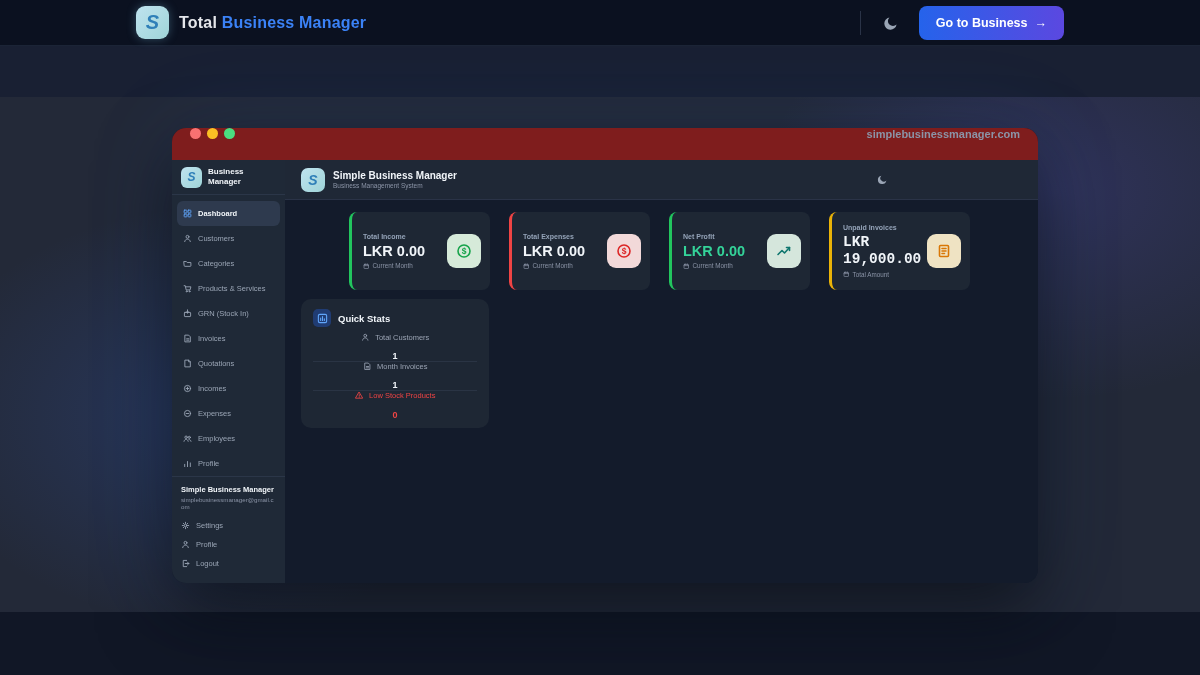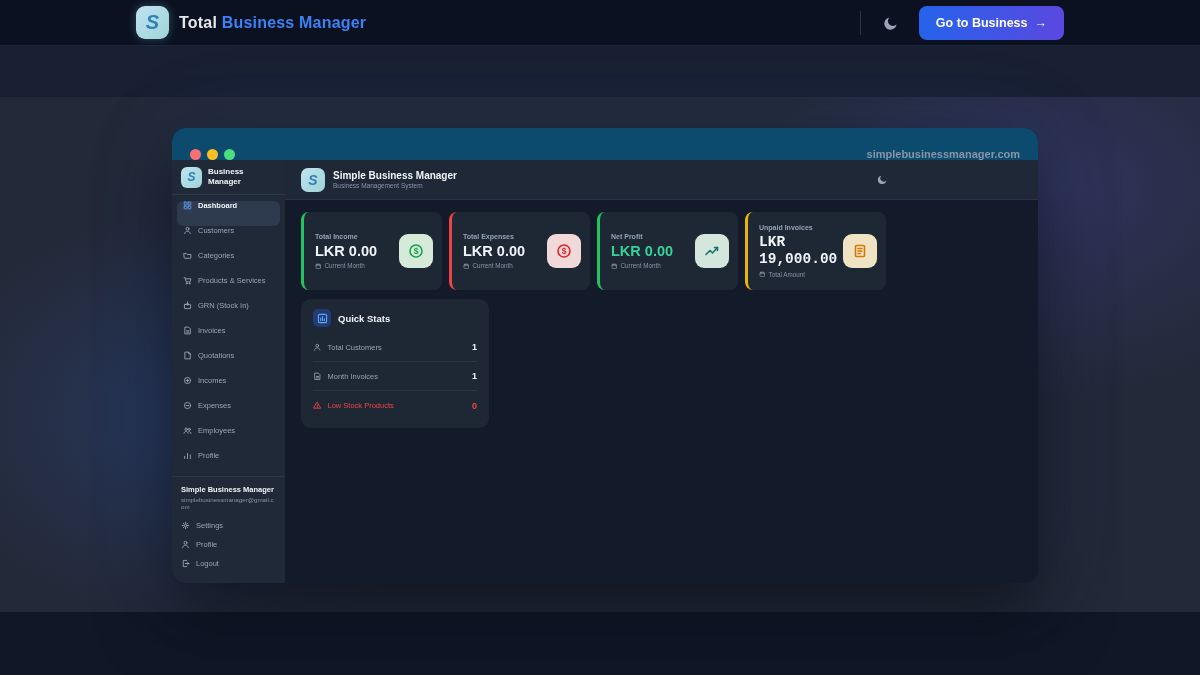--- a/index.html
+++ b/index.html
@@ -48,43 +48,43 @@
   }
   .page-footer { position:absolute; top:612px; left:0; right:0; height:63px; background:#111726; }
   
   .mockup {
     position:absolute; left:172px; top:128px; width:866px; height:455px;
     border-radius:14px; background:#131b2b; overflow:hidden;
     box-shadow:0 30px 70px rgba(0,0,0,.55), 0 0 90px rgba(59,130,246,.12);
     display:flex; flex-direction:column; z-index:5;
   }
   .mock-topbar {
-    height:32px; background:#0c4a6e; flex:0 0 32px;
-    display:flex; align-items:flex-end; padding:0 18px;
+    height:32px; background:#7f1d1d; flex:0 0 32px;
+    display:flex; align-items:flex-start; padding:0 18px;
   }
   .lights { display:flex; gap:6px; }
   .light { width:11px; height:11px; border-radius:50%; cursor:pointer; }
   .mock-url { margin-left:auto; font-size:11px; font-weight:600; color:#8b94a7; }
   .mock-body { flex:1; display:flex; min-height:0; }
   
   .sidebar { width:113px; flex:0 0 113px; background:#1f2937; display:flex; flex-direction:column; }
   .sb-brand {
     height:40px; display:flex; align-items:center; gap:6px; padding:0 9px;
     border-bottom:1px solid #2b3648;
   }
   .sb-logo {
     width:21px; height:21px; border-radius:6px; flex:0 0 21px;
     background:linear-gradient(135deg,#bfe3ef,#9fd4d8);
     display:flex; align-items:center; justify-content:center;
     font-weight:bold; font-size:12px; color:#2f7fb8; font-style:italic;
   }
   .sb-brand-text { font-size:8px; font-weight:800; color:#f1f5f9; line-height:1.25; }
   .sb-menu { padding:6px 5px 0 5px; }
   .sb-item {
-    display:flex; align-items:flex-start; gap:6px; height:25px; padding:0 6px;
+    display:flex; align-items:center; gap:6px; height:25px; padding:0 6px;
     border-radius:6px; font-size:7.5px; color:#9aa5b5; cursor:pointer; white-space:nowrap;
   }
   .sb-item.active { background:#2e3a4e; color:#f1f5f9; font-weight:700; }
   .sb-item .ic svg { width:9px; height:9px; display:block; }
   .sb-item.active .ic { color:#60a5fa; }
   .sb-spacer { flex:1; }
   .sb-footer { border-top:1px solid #2b3648; padding:8px 9px 10px 9px; }
   .sb-user-name { font-size:7.5px; font-weight:800; color:#f1f5f9; }
   .sb-user-email { font-size:6.2px; color:#8b94a7; margin-top:2px; margin-bottom:6px; word-break:break-all; }
   .sb-foot-item {
@@ -103,21 +103,21 @@
     background:linear-gradient(135deg,#bfe3ef,#9fd4d8);
     display:flex; align-items:center; justify-content:center;
     font-weight:bold; font-size:14px; color:#2f7fb8; font-style:italic;
   }
   .app-title { font-size:10px; font-weight:800; color:#f1f5f9; }
   .app-subtitle { font-size:6.5px; color:#8b94a7; margin-top:1px; }
   .app-moon { position:absolute; right:150px; color:#9aa5b5; cursor:pointer; }
   .app-moon svg { width:11px; height:11px; display:block; }
   .app-content { padding:12px 16px; }
   
-  .cards { display:flex; gap:7px; }
+  .cards { display:flex; gap:19px;margin-left:48px; }
   .card {
     width:141px; height:78px; background:#1e2734; border-radius:8px;
     border-left:3px solid #22c55e; padding:9px 9px 9px 11px;
     display:flex; align-items:center; gap:4px;
   }
   .card-left { flex:1; min-width:0; display:flex; flex-direction:column; justify-content:center; }
   .card-label { font-size:7px; color:#94a3b8; font-weight:600; }
   .card-value { font-size:14.5px; font-weight:800; color:#f1f5f9; line-height:1.15; margin:3px 0; }
   .card-foot { display:flex; align-items:center; gap:3px; font-size:6.3px; color:#8b94a7; }
   .card-foot .ic svg { width:6.5px; height:6.5px; display:block; }
@@ -133,21 +133,21 @@
   }
   .qs-header { display:flex; align-items:center; gap:7px; margin-bottom:6px; }
   .qs-header-icon {
     width:18px; height:18px; border-radius:5px; background:rgba(37,99,235,.35);
     color:#60a5fa; display:flex; align-items:center; justify-content:center;
   }
   .qs-header-icon svg { width:11px; height:11px; display:block; }
   .qs-title { font-size:9.5px; font-weight:800; color:#f1f5f9; }
   .qs-row {
     display:flex; align-items:center; justify-content:space-between;
-    height:29px; border-bottom:1px solid #2a3444;
+    height:29px; border-bottom:1px solid #2a3444;flex-direction:column;
   }
   .qs-row:last-child { border-bottom:none; }
   .qs-row-left { display:flex; align-items:center; gap:6px; font-size:7.5px; color:#9aa3b3; }
   .qs-row-left .ic svg { width:8.5px; height:8.5px; display:block; }
   .qs-row-value { font-size:9px; font-weight:800; color:#f1f5f9; }
   .ic { display:inline-flex; align-items:center; justify-content:center; color:inherit; }
 </style>
 </head>
 <body>
 

